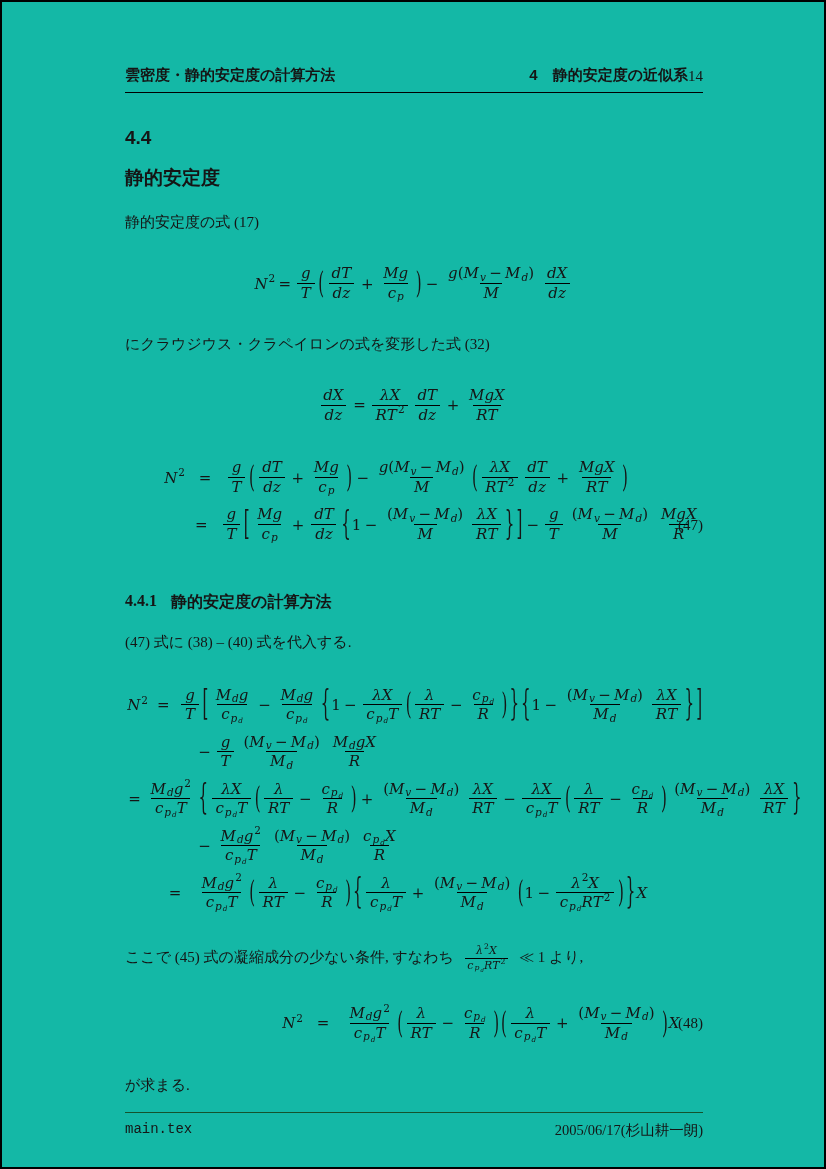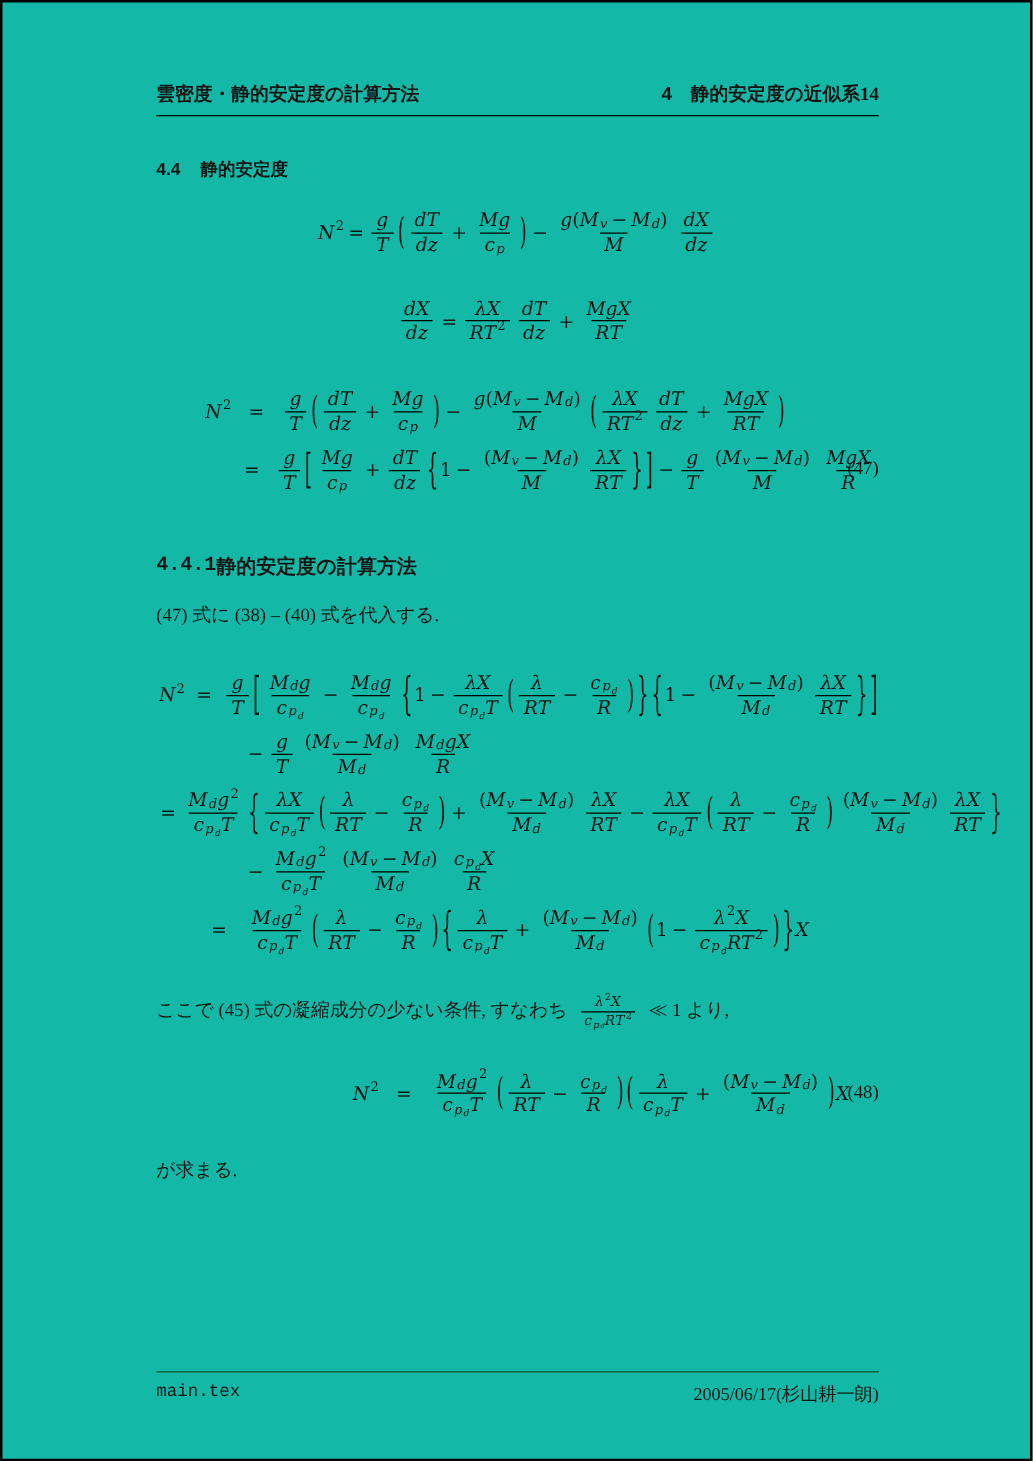--- a/index.html
+++ b/index.html
@@ -6,23 +6,23 @@
   .page{
     width:826px;height:1169px;box-sizing:border-box;background:#14b8a6;
     border:2px solid #000;margin:0 auto;position:relative;
     padding:64px 121px 42px 123px;display:flex;flex-direction:column;
     font-family:"Liberation Serif","DejaVu Serif",serif;color:#151515;
   }
   .header{display:flex;align-items:flex-end;justify-content:space-between;
     border-bottom:1px solid #000;padding-bottom:7px;font-size:15px;font-weight:bold;
     font-family:"Liberation Sans","DejaVu Sans",sans-serif;}
   .header .hright{display:flex;align-items:flex-end;}
-  .header .pageno{font-family:"Liberation Serif",serif;font-size:15px;font-weight:bold;}
-  h2.sec{font-size:14px;margin:34px 0 6px 0;font-family:"Liberation Sans","DejaVu Sans",sans-serif;display:flex;gap:16px;}
-  h3.subsec{font-size:16px;margin:30px 0 4px 0;font-family:Liberation Mono, monospace;display:flex;}
+  .header .pageno{font-family:"Liberation Serif",serif;font-size:15px;font-weight:normal;}
+  h2.sec{font-size:19px;margin:34px 0 6px 0;font-family:"Liberation Sans","DejaVu Sans",sans-serif;display:flex;gap:16px;flex-direction:column;}
+  h3.subsec{font-size:16px;margin:30px 0 4px 0;font-family:Liberation Serif, serif;display:flex;gap:14px;}
   p.body{font-size:15px;line-height:1.55;margin:14px 0;}
   
   .mcenter{display:flex;justify-content:center;margin:16px 0;font-size:15px;}
   .marray{display:block;position:relative;margin:10px 0;font-size:15px;}
   .eqline{display:flex;align-items:center;position:relative;margin:7px 0;min-height:40px;}
   .eqline .lhs{width:30px;display:flex;justify-content:flex-end;align-items:center;}
   .eqline .rel{width:40px;display:flex;justify-content:center;align-items:center;}
   .eqline .rhs{display:flex;align-items:center;}
   .eqnum{position:absolute;right:0;top:50%;transform:translateY(-50%);font-size:15px;}
   .mrow{display:inline-flex;align-items:center;}
@@ -53,20 +53,21 @@
       <span>4　静的安定度の近似系</span>
       <span class="pageno">14</span>
     </span>
   </div>
 
   <h2 class="sec">
     <span>4.4</span>
     <span>静的安定度</span>
   </h2>
 
+  <p class="body">静的安定度の式 (17)</p>
 
   <div class="mcenter">
       <span class="mrow">
         <span class="mrow">
           <span class="mt">
             <span class="mi">N</span>
           </span>
           <span class="msup">
             <span class="mt">
               <span class="mn">2</span>
@@ -181,20 +182,21 @@
           <span class="den">
             <span class="mt">
               <span class="mi">d</span>
               <span class="mi">z</span>
             </span>
           </span>
         </span>
       </span>
     </div>
 
+  <p class="body">にクラウジウス・クラペイロンの式を変形した式 (32)</p>
 
   <div class="mcenter">
       <span class="mrow">
         <span class="mfrac">
           <span class="num">
             <span class="mt">
               <span class="mi">d</span>
               <span class="mi">X</span>
             </span>
           </span>

